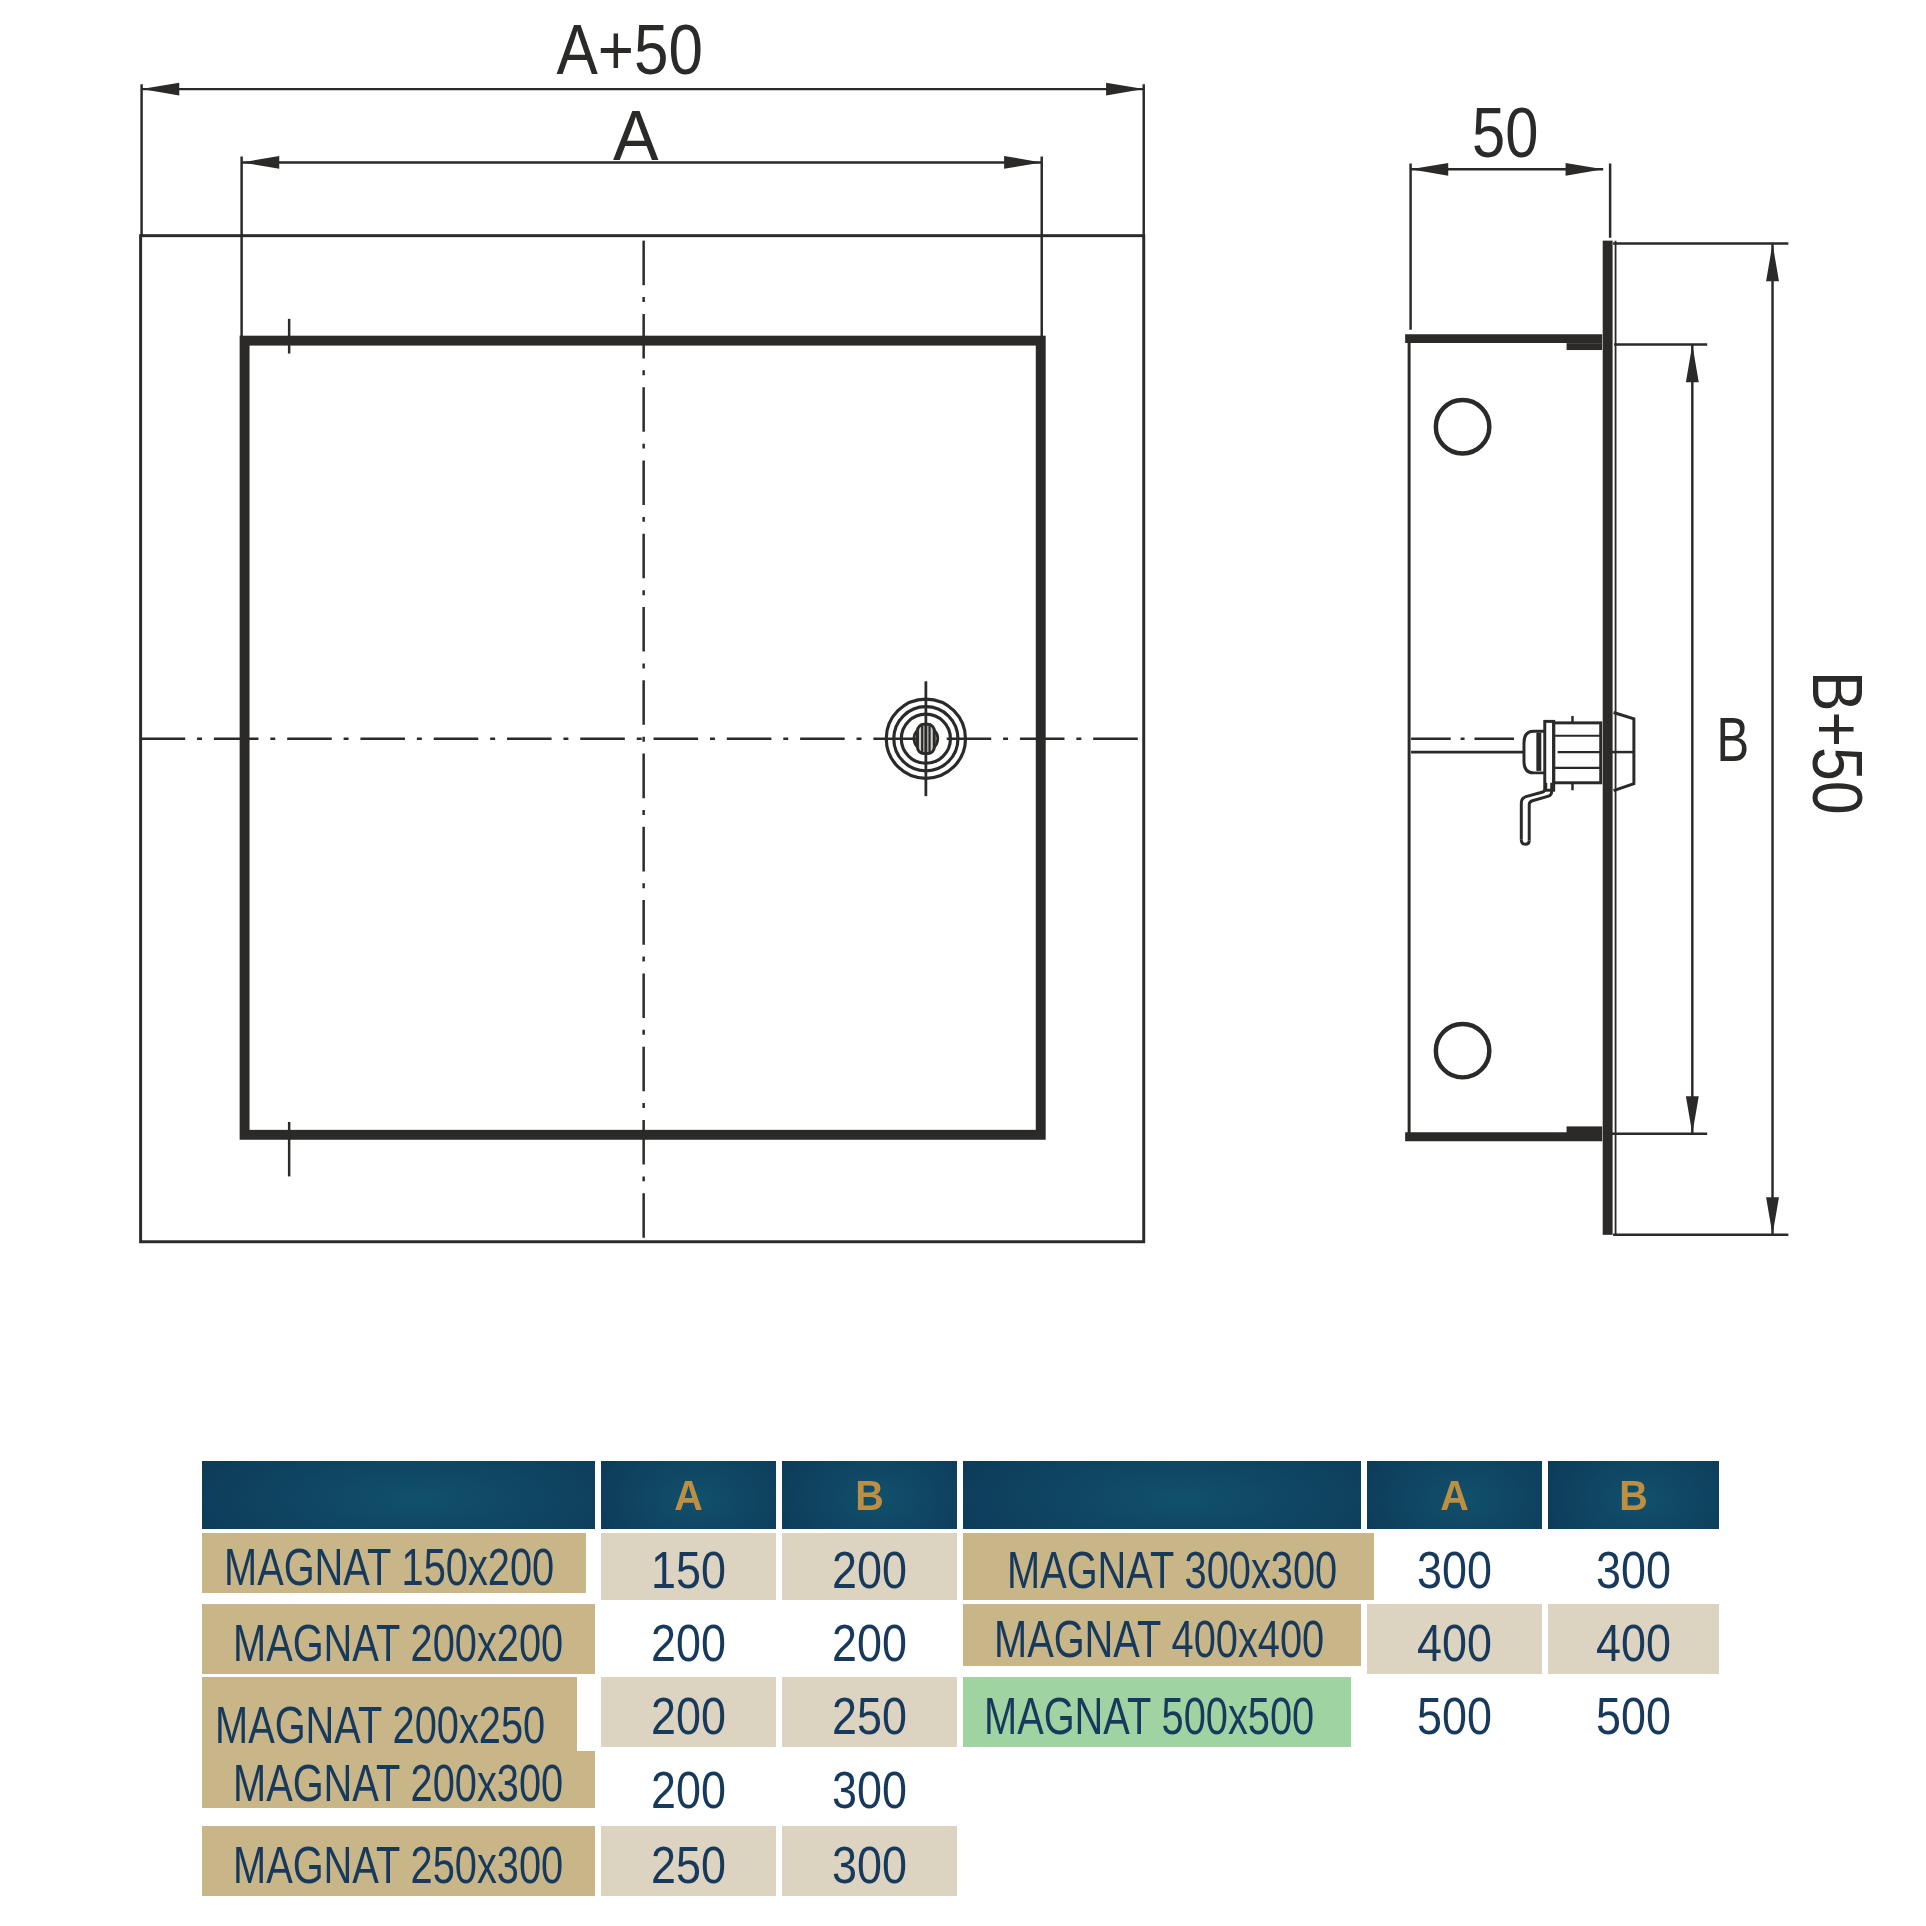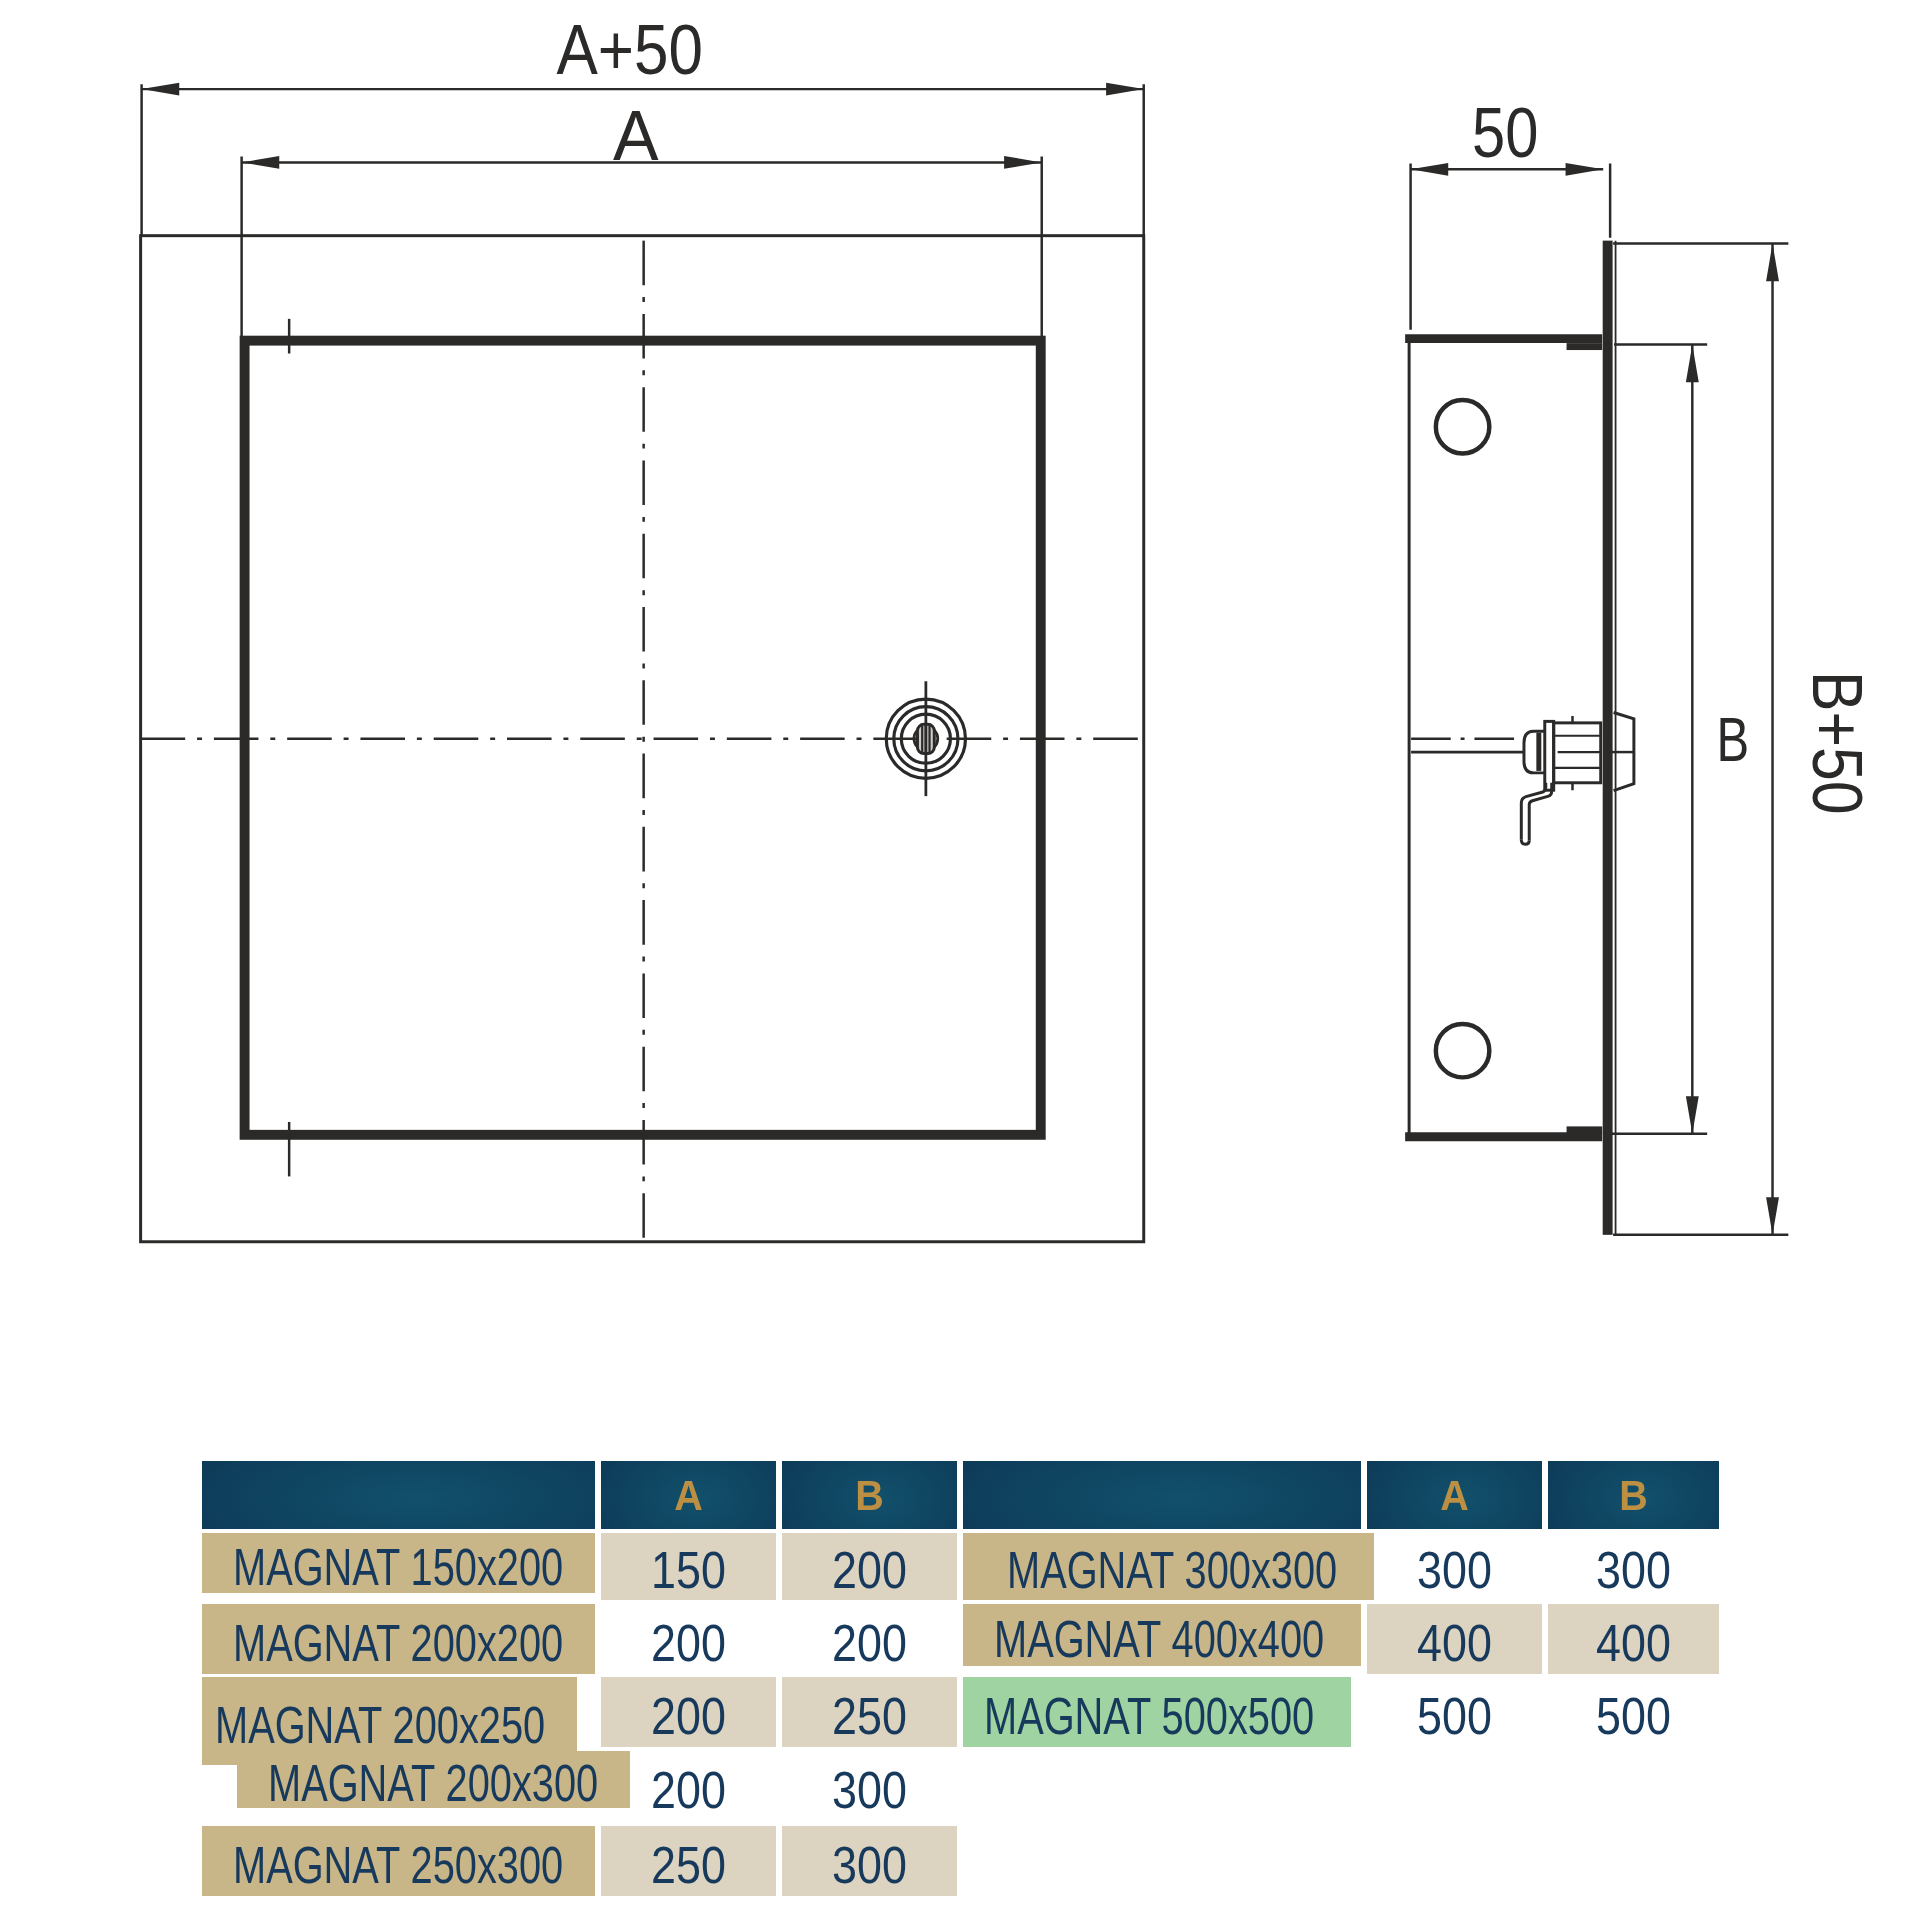--- a/index.html
+++ b/index.html
@@ -136,21 +136,21 @@
 <div class="cell grad" style="left:963px;top:1461px;width:398px;height:68px;"></div>
 
 <div class="cell grad hdr" style="left:1367px;top:1461px;width:175px;height:68px;">
       <span>A</span>
     </div>
 
 <div class="cell grad hdr" style="left:1548px;top:1461px;width:171px;height:68px;">
       <span>B</span>
     </div>
 
-<div class="cell tan lbl rowtxt" style="left:202px;top:1533px;height:60px;padding-left:31px;width:362px;">
+<div class="cell tan lbl rowtxt" style="left:202px;top:1533px;height:60px;padding-left:22px;width:362px;">
       <span>MAGNAT 150x200</span>
     </div>
 <div class="cell beige num rowtxt" style="left:601px;top:1533px;width:175px;height:67px;">
       <span>150</span>
     </div>
 <div class="cell beige num rowtxt" style="left:782px;top:1533px;width:175px;height:67px;">
       <span>200</span>
     </div>
 <div class="cell tan lbl rowtxt" style="left:963px;top:1533px;width:367px;height:67px;padding-left:44px;">
       <span>MAGNAT 300x300</span>
@@ -193,21 +193,21 @@
 <div class="cell green lbl rowtxt" style="left:963px;top:1677px;width:367px;height:70px;padding-left:21px;">
       <span>MAGNAT 500x500</span>
     </div>
 <div class="cell num rowtxt" style="left:1367px;top:1677px;width:175px;height:70px;">
       <span>500</span>
     </div>
 <div class="cell num rowtxt" style="left:1548px;top:1677px;width:171px;height:70px;">
       <span>500</span>
     </div>
 
-<div class="cell tan lbl rowtxt" style="left:202px;top:1751px;width:362px;height:57px;padding-left:31px;margin-left:35px;">
+<div class="cell tan lbl rowtxt" style="left:202px;top:1751px;width:362px;height:57px;padding-left:31px;">
       <span>MAGNAT 200x300</span>
     </div>
 <div class="cell num rowtxt" style="left:601px;top:1751px;width:175px;height:70px;">
       <span>200</span>
     </div>
 <div class="cell num rowtxt" style="left:782px;top:1751px;width:175px;height:70px;">
       <span>300</span>
     </div>
 
 <div class="cell tan lbl rowtxt" style="left:202px;top:1826px;width:362px;height:70px;padding-left:31px;">

